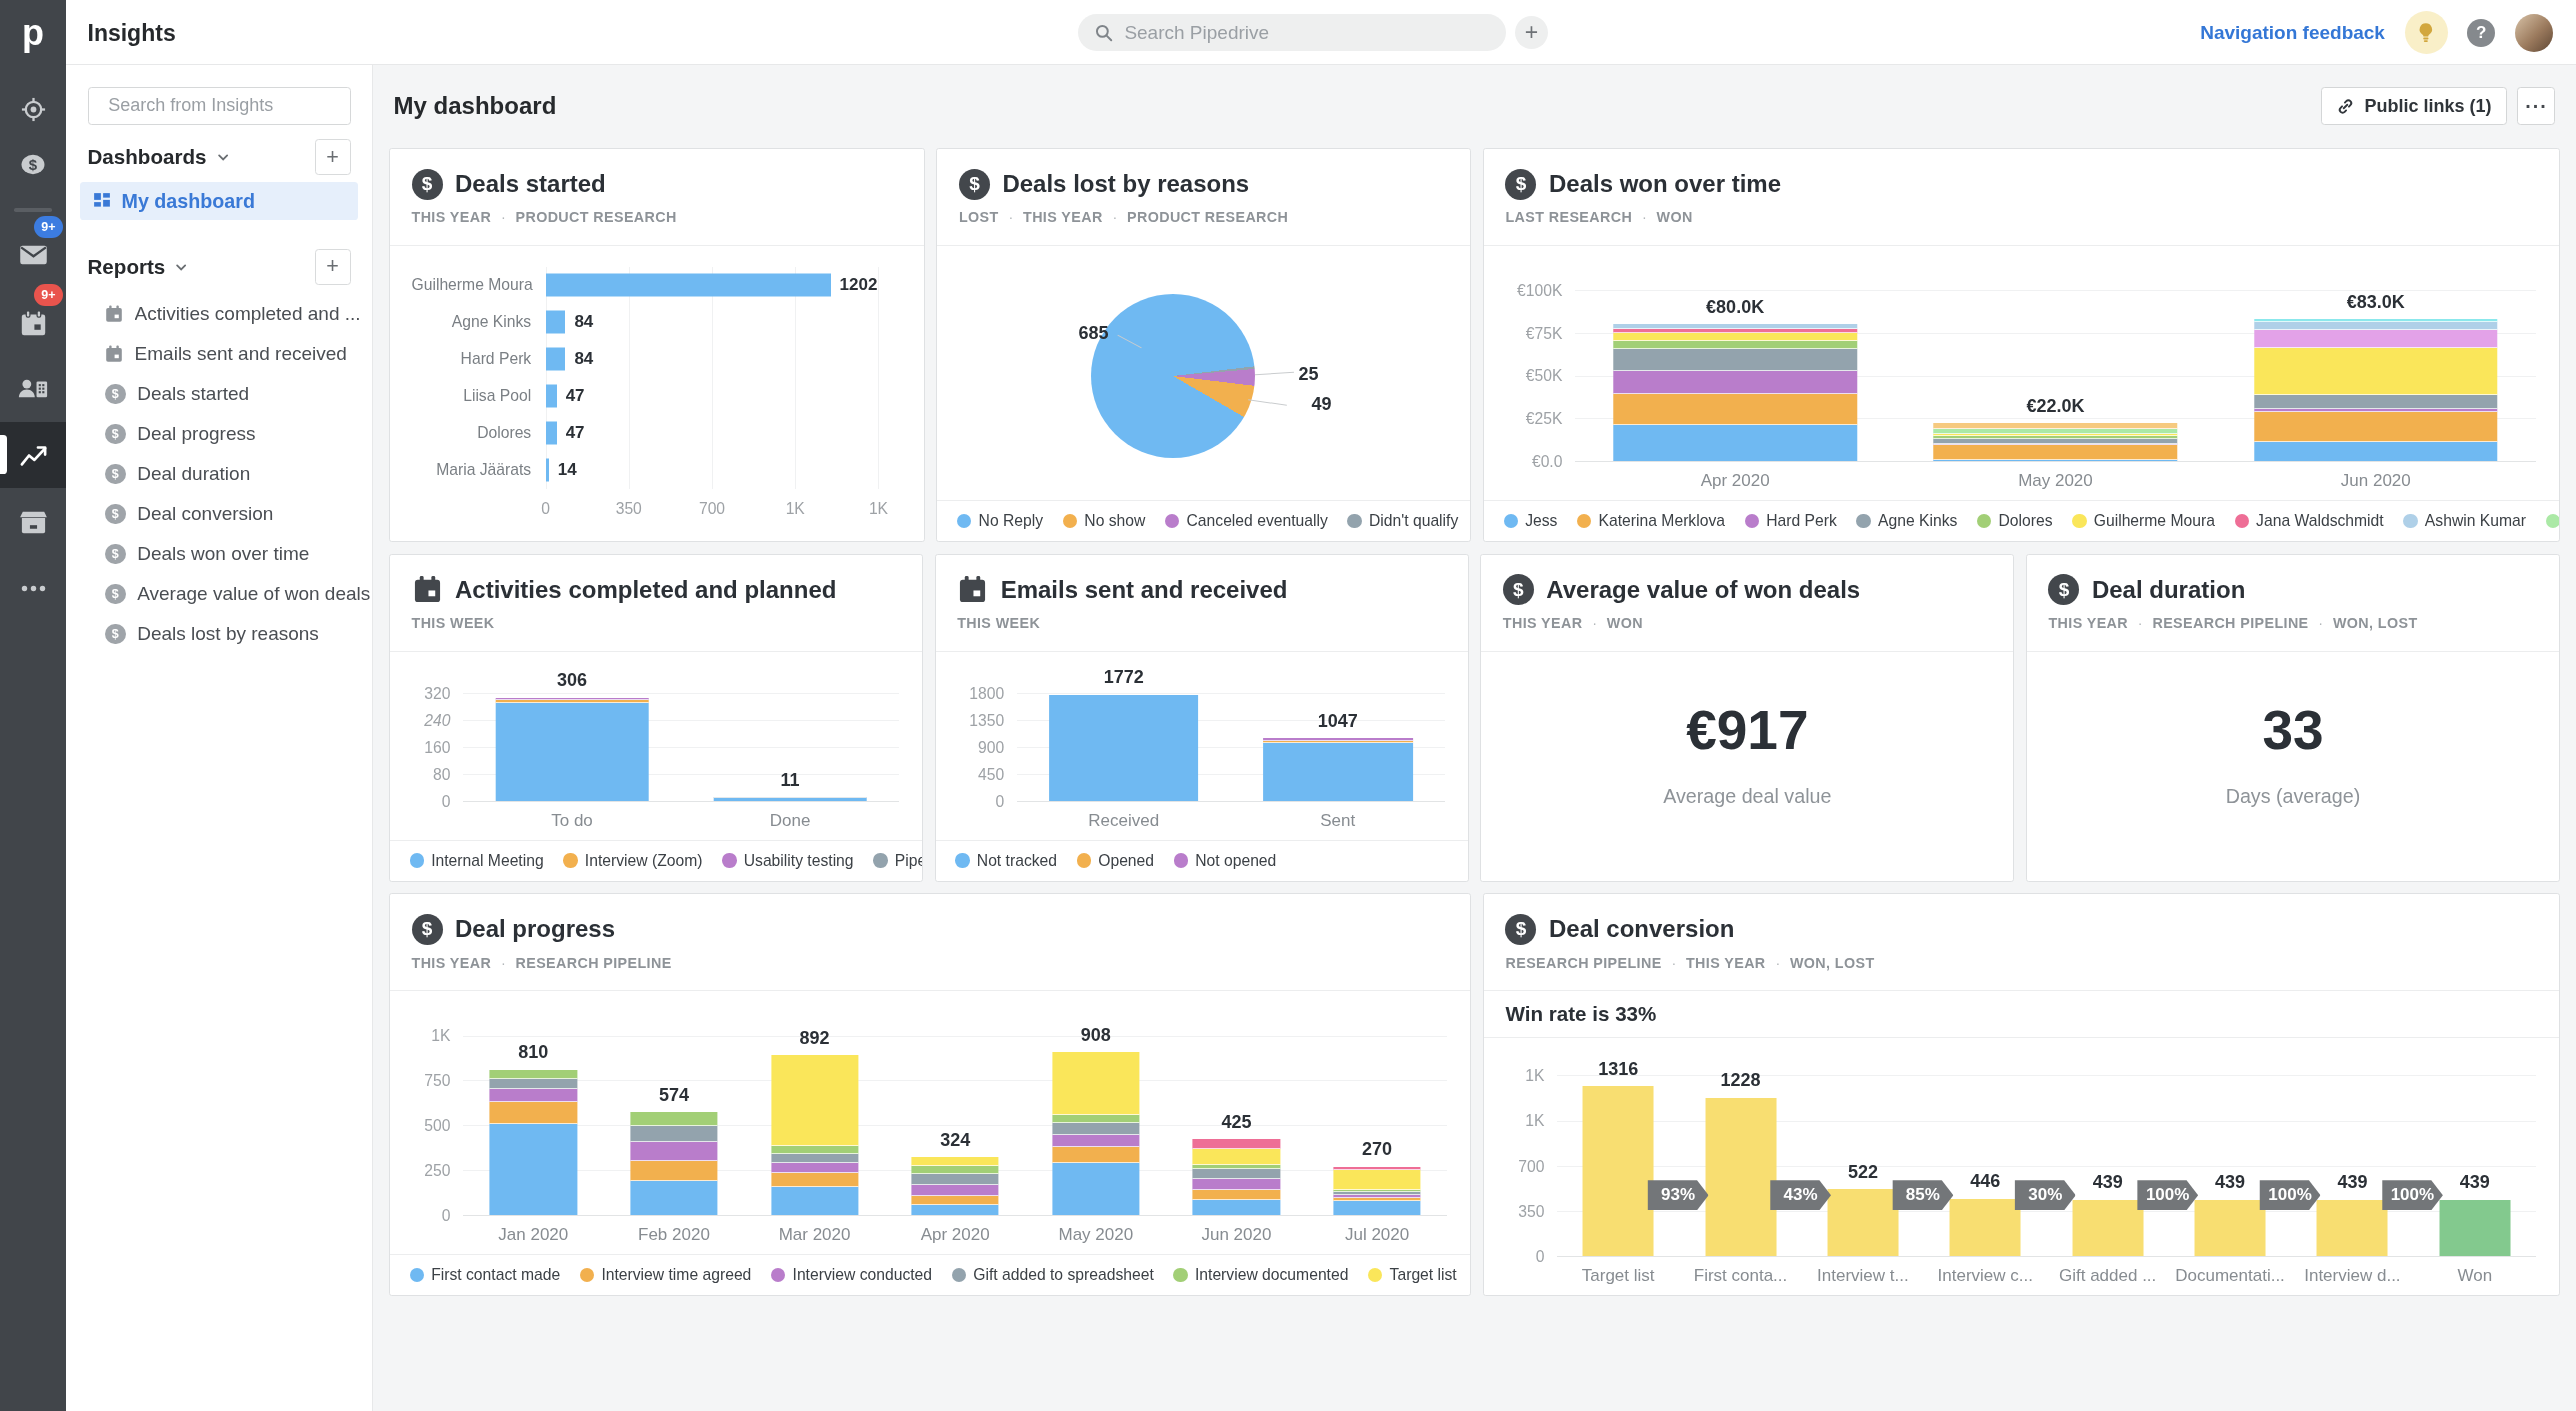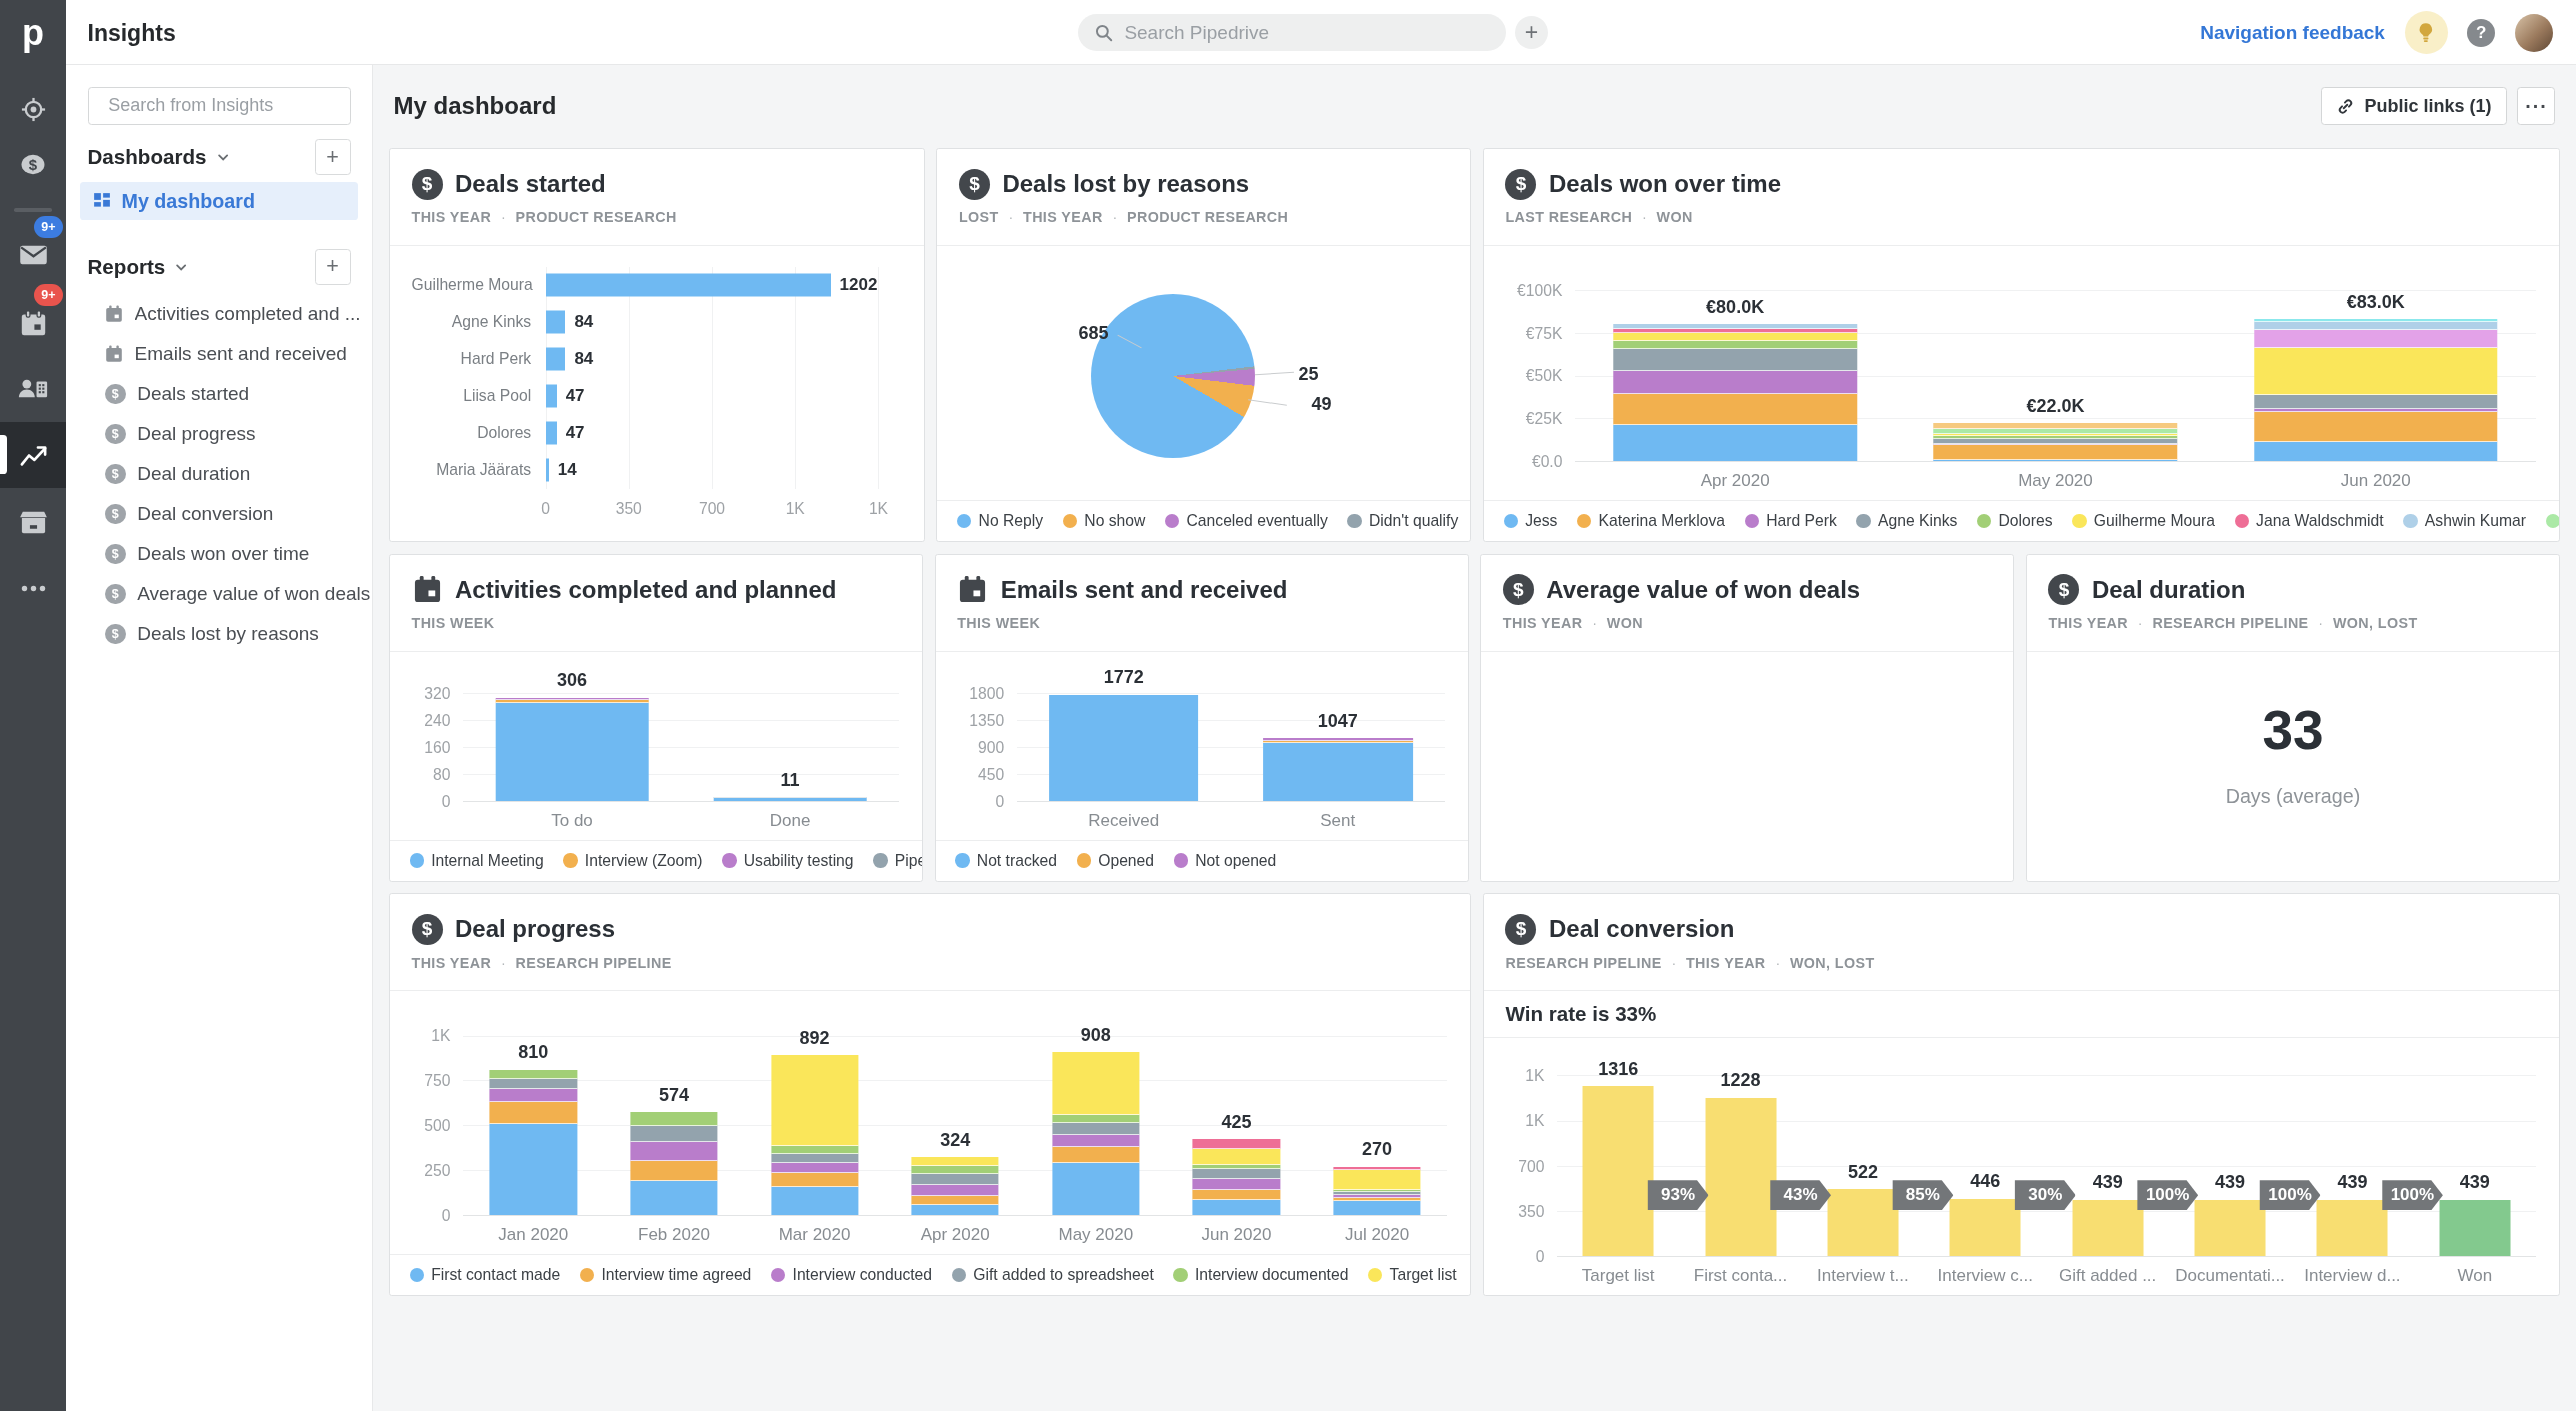--- a/index.html
+++ b/index.html
@@ -581,21 +581,21 @@
               <span class="sub-part">THIS WEEK</span>
             </div>
           </div>
           <div class="card-body">
             <div class="col-chart">
               <div class="plot-row">
                 <div class="yaxis" style="width: 64px;">
                   <span class="ytick" style="bottom: 0%;">0</span>
                   <span class="ytick" style="bottom: 24.024%;">80</span>
                   <span class="ytick" style="bottom: 48.048%;">160</span>
-                  <span class="ytick" style="bottom: 72.0721%;">240</span>
+                  <span class="ytick" style="bottom: 72.0721%; font-style: italic;">240</span>
                   <span class="ytick" style="bottom: 96.0961%;">320</span>
                 </div>
                 <div class="plot">
                   <div class="gridline zero" style="bottom: 0%;"></div>
                   <div class="gridline" style="bottom: 24.024%;"></div>
                   <div class="gridline" style="bottom: 48.048%;"></div>
                   <div class="gridline" style="bottom: 72.0721%;"></div>
                   <div class="gridline" style="bottom: 96.0961%;"></div>
                   <div class="slots">
                     <div class="slot">
@@ -724,20 +724,26 @@
             <div class="card-title-row">
               <span class="card-ico">$</span>
               <span class="card-title">Average value of won deals</span>
             </div>
             <div class="card-sub">
               <span class="sub-part">THIS YEAR</span>
               <span class="sub-dot">·</span>
               <span class="sub-part">WON</span>
             </div>
           </div>
+          <div class="card-body">
+            <div class="kpi">
+              <div class="kpi-num">€917</div>
+              <div class="kpi-cap">Average deal value</div>
+            </div>
+          </div>
         </div>
       <div class="card h443">
           <div class="card-head">
             <div class="card-title-row">
               <span class="card-ico">$</span>
               <span class="card-title">Deal duration</span>
             </div>
             <div class="card-sub">
               <span class="sub-part">THIS YEAR</span>
               <span class="sub-dot">·</span>

